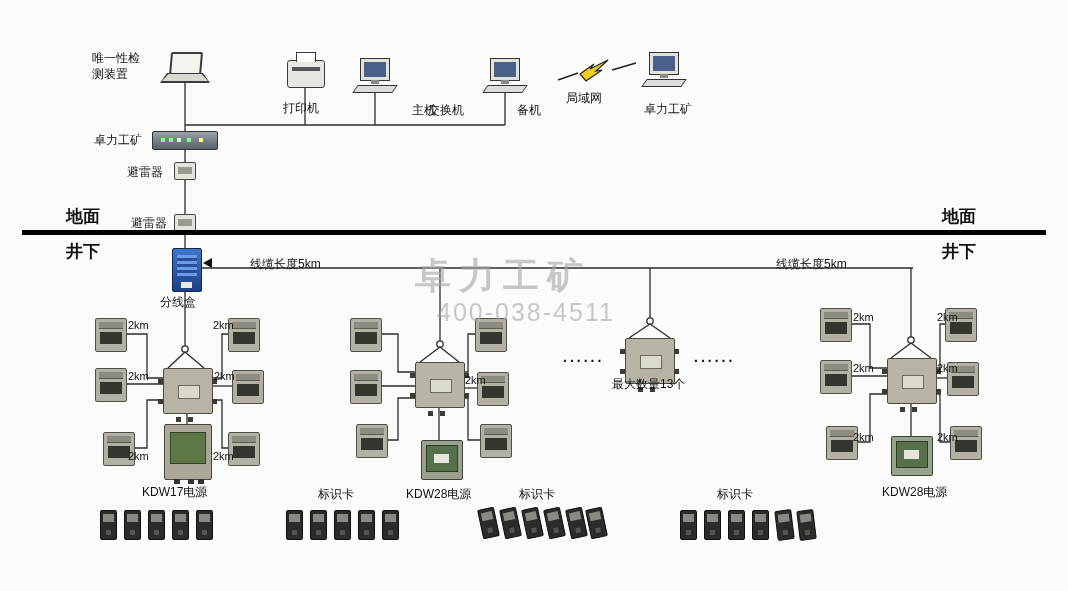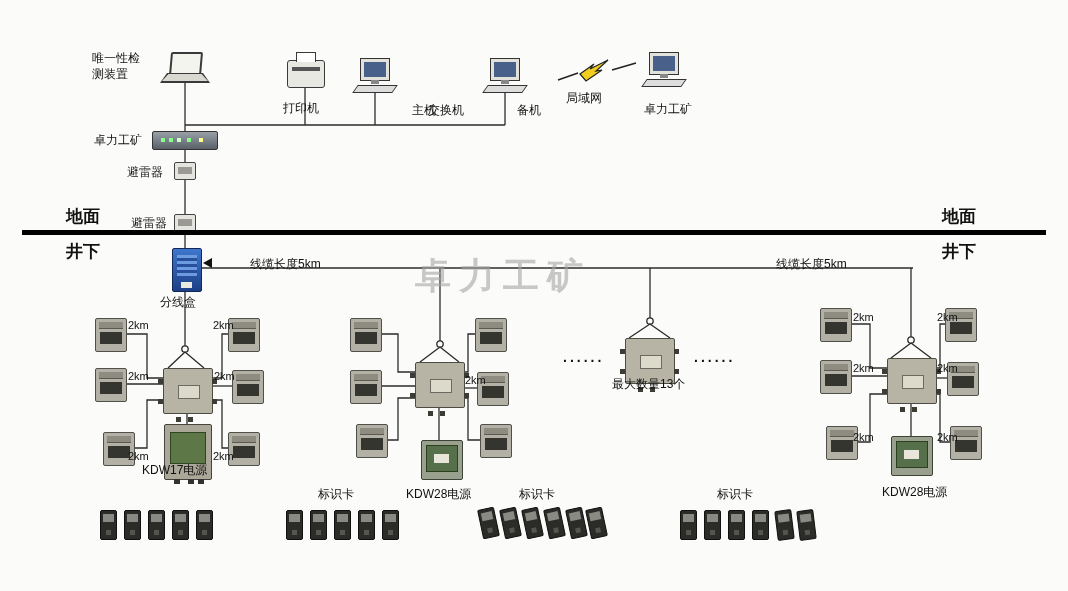--- a/index.html
+++ b/index.html
@@ -245,21 +245,22 @@
   <div class="lbl km" style="left:853px;top:361px">2km</div>
   <div class="lbl km" style="left:853px;top:430px">2km</div>
   <div class="lbl km" style="left:937px;top:310px">2km</div>
   <div class="lbl km" style="left:937px;top:361px">2km</div>
   <div class="lbl km" style="left:937px;top:430px">2km</div>
 
   <div class="lbl dots" style="left:563px;top:348px">......</div>
   <div class="lbl dots" style="left:694px;top:348px">......</div>
   <div class="lbl" style="left:612px;top:376px">最大数量13个</div>
 
-  <div class="lbl" style="left:142px;top:462px">KDW17电源</div>
+  <div class="lbl" style="left:142px;top:484px">KDW17电源</div>
   <div class="lbl" style="left:318px;top:486px">标识卡</div>
   <div class="lbl" style="left:406px;top:486px">KDW28电源</div>
   <div class="lbl" style="left:519px;top:486px">标识卡</div>
   <div class="lbl" style="left:717px;top:486px">标识卡</div>
   <div class="lbl" style="left:882px;top:484px">KDW28电源</div>
 
   <div class="wm wm1">卓力工矿</div>
+  <div class="wm wm2">400-038-4511</div>
 </div>
 
 </body></html>

